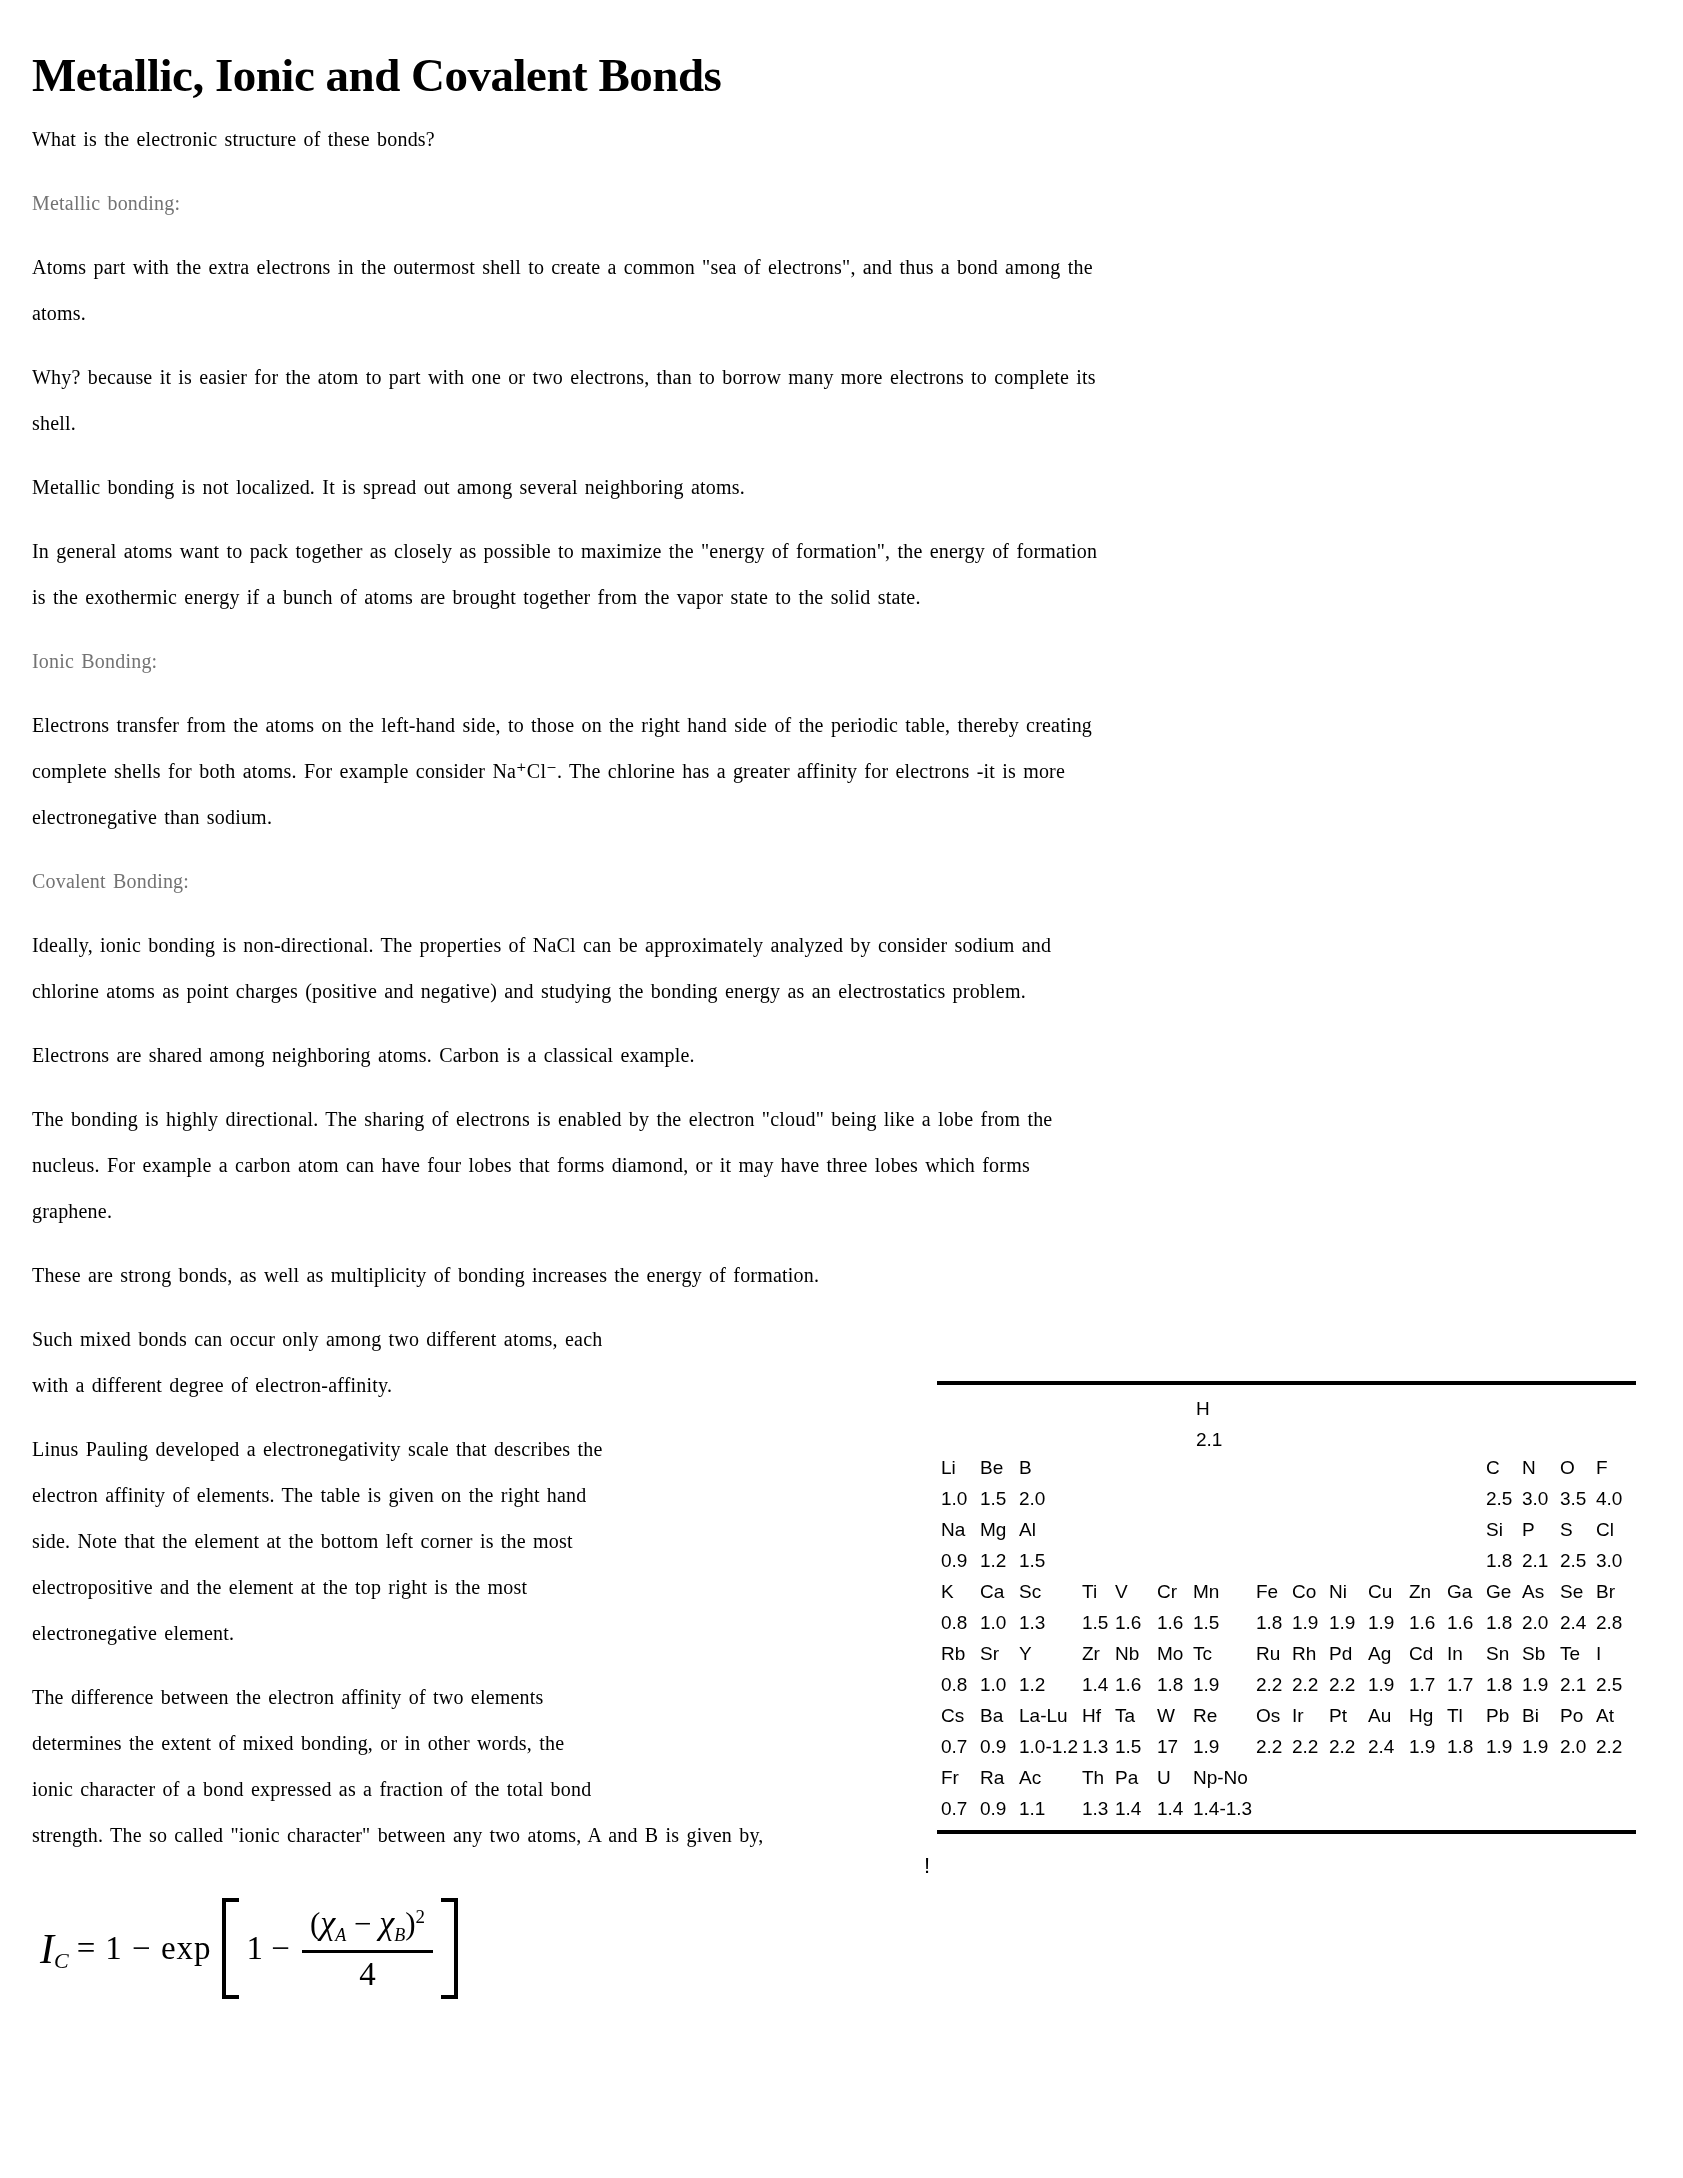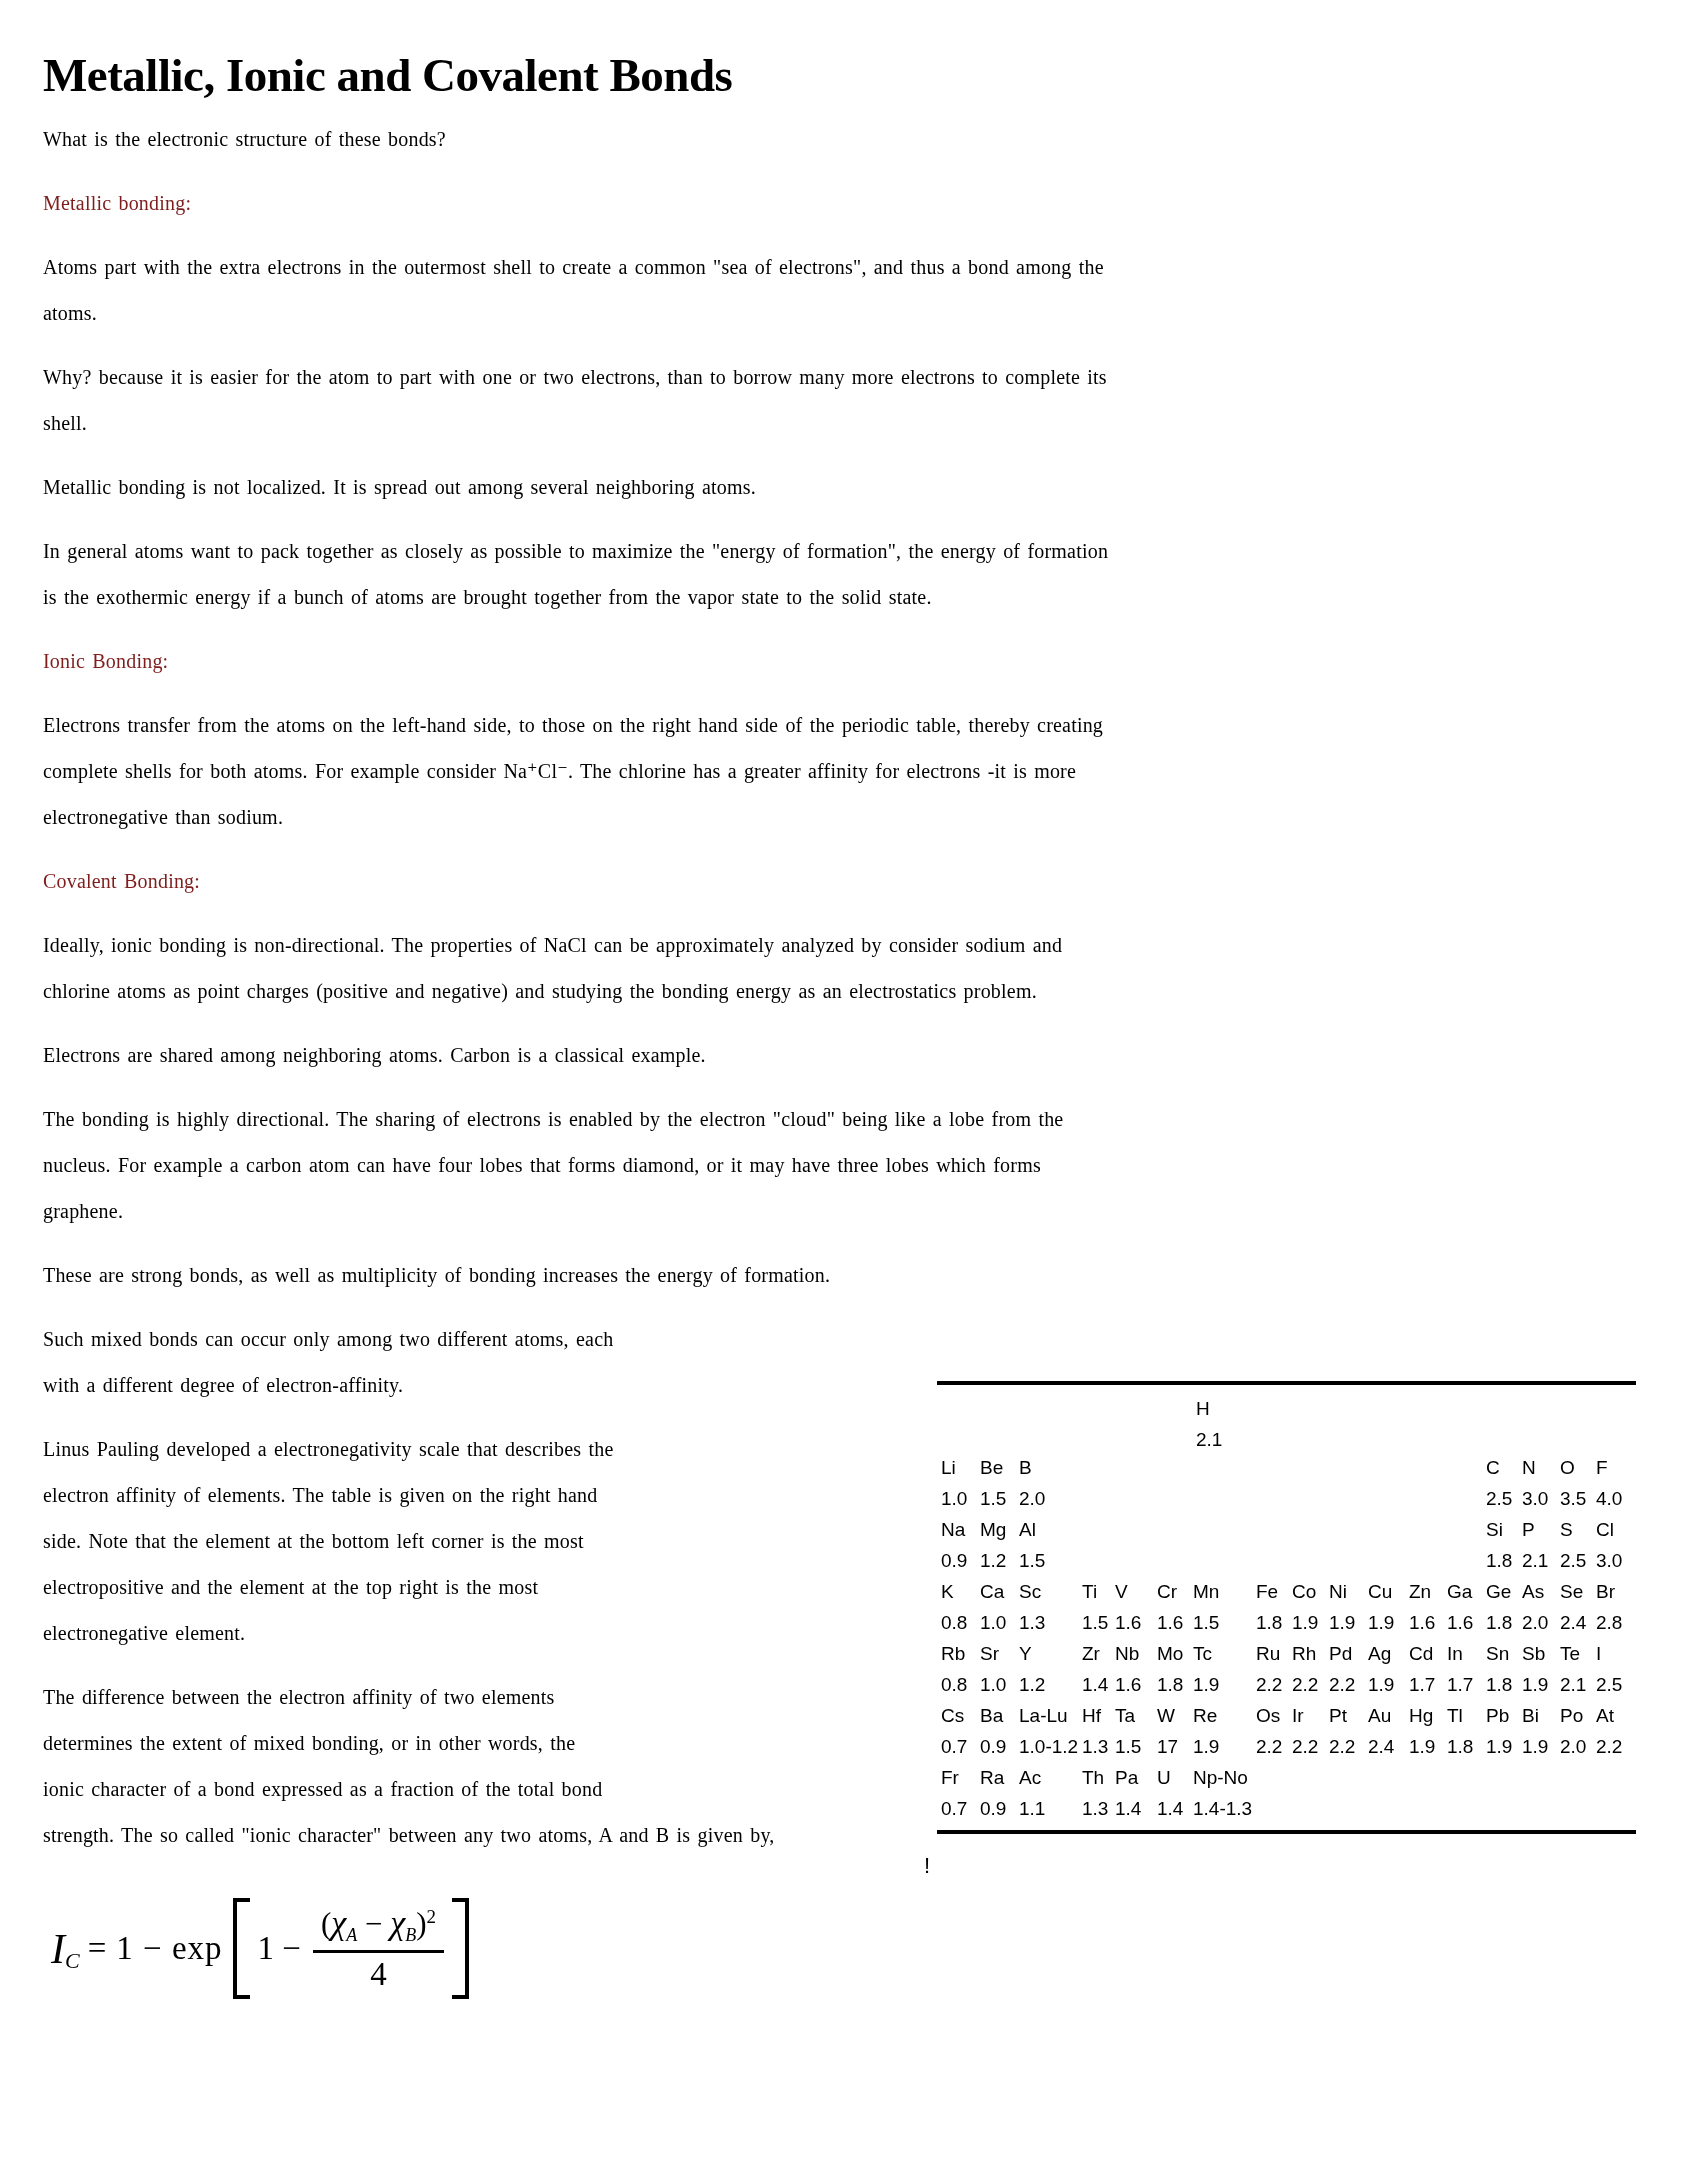--- a/index.html
+++ b/index.html
@@ -2,29 +2,29 @@
 <html><head>
 <meta charset="utf-8">
 <style>
   html,body { margin:0; padding:0; background:#ffffff; }
   .page {
     position:relative; width:1683px; height:2178px; background:#ffffff;
     overflow:hidden; color:#000;
     font-family:"Liberation Serif","DejaVu Serif",serif;
   }
   .content {
-    position:absolute; left:43px; top:45px; width:1599px;
+    position:absolute; left:32px; top:45px; width:1599px;
   }
   .doc-title {
     font-size:47px; font-weight:bold; line-height:61px; margin:0 0 10px 0;
     letter-spacing:-0.5px; white-space:pre-line;
   }
   .block { font-size:20px; line-height:46px; margin:0 0 18px 0;
     white-space:pre-line; word-spacing:2px; letter-spacing:0.2px; }
-  .block.heading { color:#7f1d1d; }
+  .block.heading { color:#737373; }
   
   .etable {
     position:absolute; left:937px; top:1381px; width:699px;
     border-top:4px solid #000; border-bottom:4px solid #000;
     padding:6px 0 6px 0; box-sizing:border-box;
     font-family:"Liberation Sans","DejaVu Sans",sans-serif;
     font-size:19px; color:#000;
   }
   .hrow { position:relative; height:61px; }
   .hrow span { position:absolute; left:259px; height:31px; line-height:31px; }

